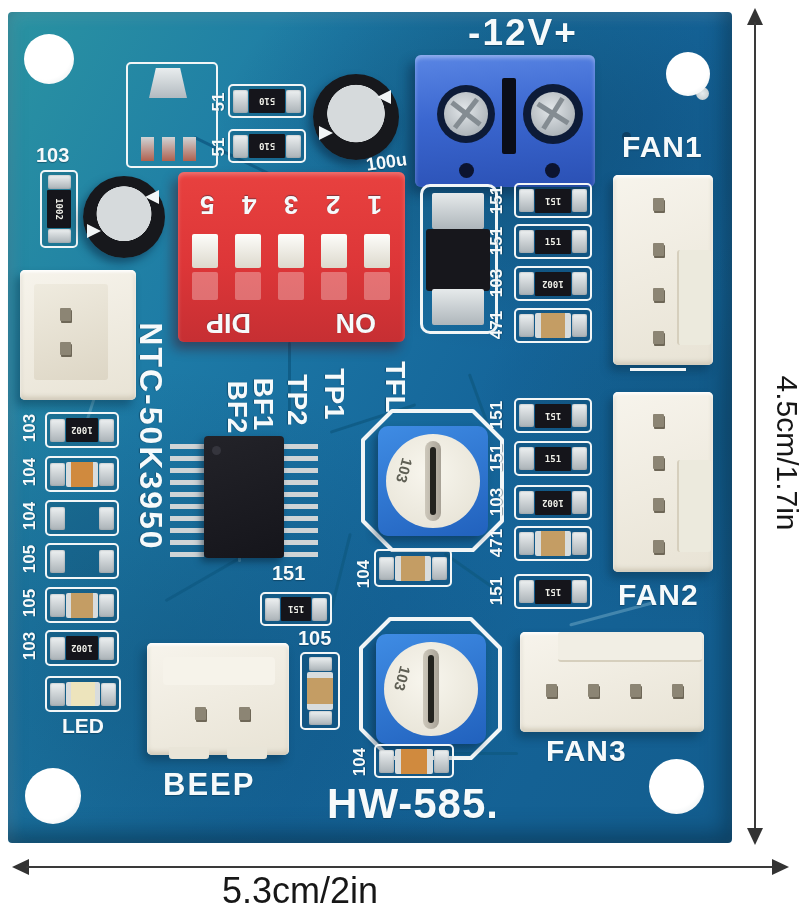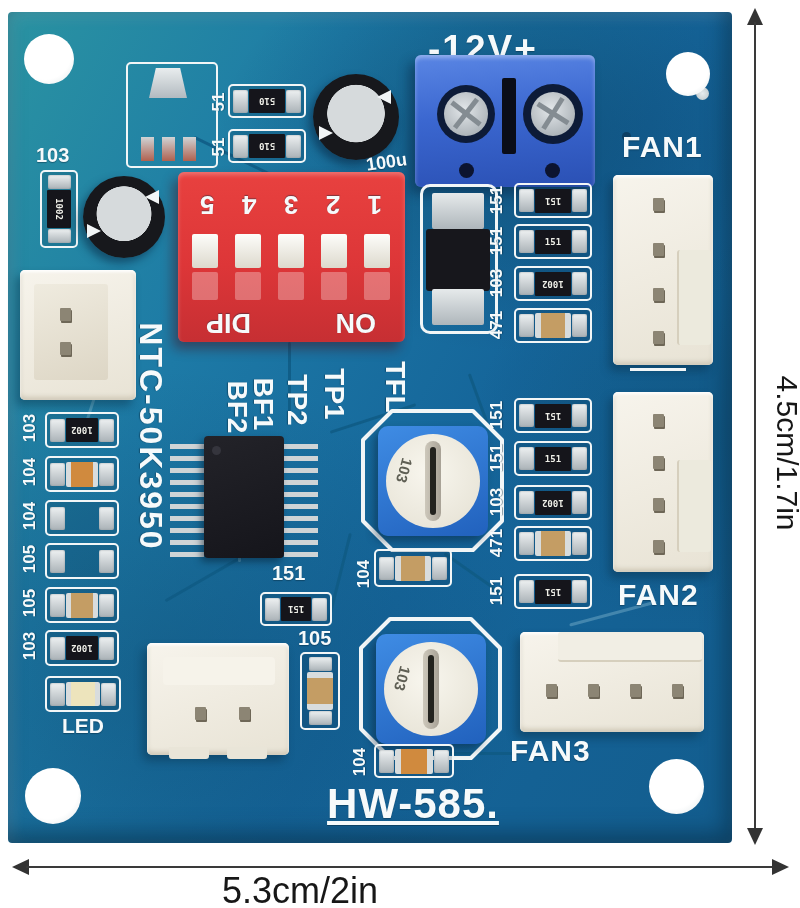--- a/index.html
+++ b/index.html
@@ -73,21 +73,21 @@
     <div class="abs via-d" style="left:614px;top:120px;width:9px;height:9px;"></div>
     <div class="abs via-d" style="left:334px;top:202px;width:9px;height:9px;"></div>
     <div class="abs via-l" style="left:688px;top:75px;width:13px;height:13px;"></div>
     <div class="abs via-l" style="left:231px;top:712px;width:15px;height:15px;"></div>
 
     <div class="abs hole" style="left:16px;top:22px;width:50px;height:50px;"></div>
     <div class="abs hole" style="left:658px;top:40px;width:44px;height:44px;"></div>
     <div class="abs hole" style="left:17px;top:756px;width:56px;height:56px;"></div>
     <div class="abs hole" style="left:641px;top:747px;width:55px;height:55px;"></div>
 
-    <div class="abs silk" style="left:420px;top:16px;width:190px;text-align:left;font-size:37px;letter-spacing:2px;">-12V+</div>
+    <div class="abs silk" style="left:420px;top:0px;width:190px;text-align:center;font-size:37px;letter-spacing:2px;">-12V+</div>
 
     <div class="abs" style="left:407px;top:43px;width:180px;height:132px;border-radius:6px;
          background:linear-gradient(175deg,#5a86e4 0%,#3b67d0 45%,#2a50b4 100%);
          box-shadow:-6px 7px 12px rgba(6,30,60,.45), inset 0 3px 4px rgba(255,255,255,.35);">
       <div class="abs" style="left:22px;top:30px;width:58px;height:58px;border-radius:50%;background:#0d1b38;">
         <div class="abs" style="left:7px;top:7px;width:44px;height:44px;border-radius:50%;background:radial-gradient(circle at 45% 40%,#e3e7ea,#9aa2a8);">
           <div class="abs" style="left:4px;top:19px;width:36px;height:5px;background:#848c92;transform:rotate(38deg);"></div>
           <div class="abs" style="left:4px;top:19px;width:36px;height:5px;background:#848c92;transform:rotate(-52deg);"></div>
         </div>
       </div>
@@ -409,31 +409,32 @@
     </div>
     <div class="abs silk" style="left:610px;top:566px;font-size:30px;letter-spacing:1px;">FAN2</div>
 
     <div class="abs conn" style="left:512px;top:620px;width:184px;height:100px;">
       <div class="abs" style="left:38px;top:0px;width:144px;height:28px;background:#f1eee4;border-bottom:2px solid #d6cfbd;border-radius:3px;"></div>
       <div class="abs pin" style="left:26px;top:52px;"></div>
       <div class="abs pin" style="left:68px;top:52px;"></div>
       <div class="abs pin" style="left:110px;top:52px;"></div>
       <div class="abs pin" style="left:152px;top:52px;"></div>
     </div>
-    <div class="abs silk" style="left:502px;top:722px;font-size:30px;letter-spacing:1px;">FAN3</div>
+    <div class="abs silk" style="left:538px;top:722px;font-size:30px;letter-spacing:1px;">FAN3</div>
 
     <div class="abs conn" style="left:139px;top:631px;width:142px;height:112px;">
       <div class="abs" style="left:16px;top:14px;width:112px;height:28px;background:#f6f3ea;border-radius:4px;"></div>
       <div class="abs pin" style="left:48px;top:64px;"></div>
       <div class="abs pin" style="left:92px;top:64px;"></div>
       <div class="abs" style="left:22px;top:104px;width:40px;height:12px;background:#e9e5d8;border-radius:0 0 3px 3px;"></div>
       <div class="abs" style="left:80px;top:104px;width:40px;height:12px;background:#e9e5d8;border-radius:0 0 3px 3px;"></div>
     </div>
-
-    <div class="abs silk" style="left:275px;top:768px;width:260px;text-align:center;font-size:42px;letter-spacing:1px;text-decoration:underline;">HW-585.</div>
+    <div class="abs silk" style="left:155px;top:755px;font-size:31px;letter-spacing:2px;">BEEP</div>
+
+    <div class="abs silk" style="left:275px;top:768px;width:260px;text-align:center;font-size:42px;letter-spacing:1px;">HW-585.</div>
   </div>
 
   <div class="abs arrow" style="left:747px;top:8px;border-left:8px solid transparent;border-right:8px solid transparent;border-bottom:17px solid #333;"></div>
   <div class="abs dimline" style="left:754px;top:22px;width:2px;height:808px;"></div>
   <div class="abs arrow" style="left:747px;top:828px;border-left:8px solid transparent;border-right:8px solid transparent;border-top:17px solid #333;"></div>
   <div class="abs dimtext r90" style="left:687px;top:436px;width:200px;text-align:center;font-size:30px;">4.5cm/1.7in</div>
 
   <div class="abs arrow" style="left:12px;top:859px;border-top:8px solid transparent;border-bottom:8px solid transparent;border-right:17px solid #333;"></div>
   <div class="abs dimline" style="left:26px;top:866px;width:748px;height:2px;"></div>
   <div class="abs arrow" style="left:772px;top:859px;border-top:8px solid transparent;border-bottom:8px solid transparent;border-left:17px solid #333;"></div>

